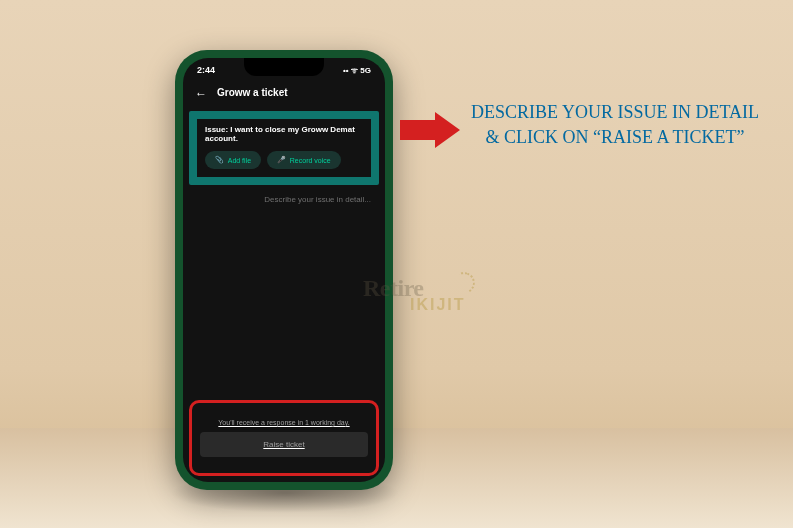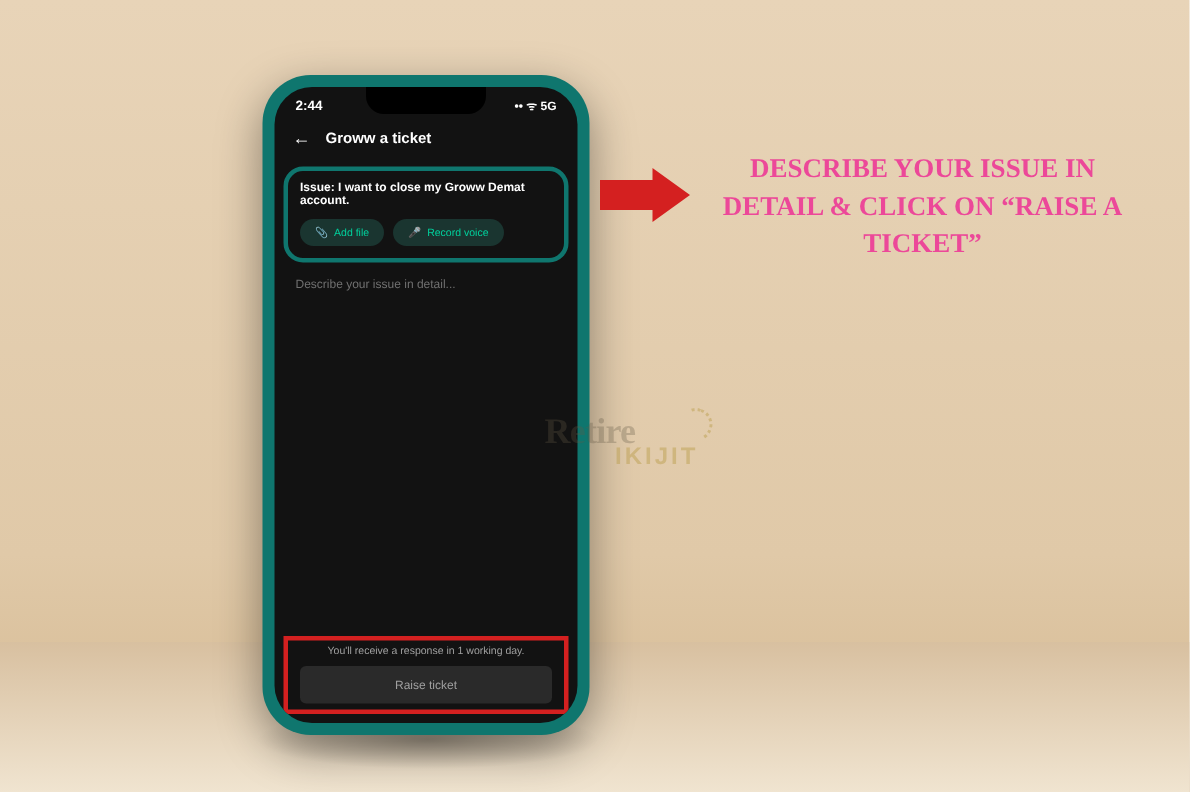--- a/index.html
+++ b/index.html
@@ -31,21 +31,21 @@
       height: 40px;
       background: radial-gradient(ellipse, rgba(0,0,0,0.3) 0%, rgba(0,0,0,0) 70%);
       border-radius: 50%;
     }
     .phone {
       position: absolute;
       left: 175px;
       top: 50px;
       width: 218px;
       height: 440px;
-      background: #0f766e;
+      background: #14532d;
       border-radius: 32px;
       padding: 8px;
       box-shadow: 0 10px 30px rgba(0,0,0,0.4);
     }
     .phone-screen {
       width: 100%;
       height: 100%;
       background: #121212;
       border-radius: 25px;
       overflow: hidden;
@@ -86,24 +86,24 @@
       padding: 8px 12px;
       font-size: 10px;
       font-weight: 600;
       color: #fff;
     }
     .header-back {
       font-size: 12px;
       cursor: pointer;
     }
     .highlight-box-top {
-      border: 3px solid #0f766e;
+      border: 8px solid #0f766e;
       margin: 4px 6px 0;
       padding: 6px 8px 8px;
-      border-radius: 13px;
+      border-radius: 2px;
     }
     .issue-line {
       font-size: 8px;
       font-weight: 600;
       color: #fff;
       margin-bottom: 8px;
     }
     .buttons-row {
       display: flex;
       gap: 6px;
@@ -123,26 +123,28 @@
     .pill-button .icon {
       font-size: 7px;
     }
     .textarea-area {
       flex: 1;
       padding: 10px 14px;
     }
     .textarea-placeholder {
       font-size: 8px;
       color: #707070;
+      text-align: right;
     }
     .highlight-box-bottom {
       border: 3px solid #d42020;
       margin: 0 6px 6px;
-      padding: 4px 8px;
-      border-radius: 0;
+      padding: 16px 8px;
+      border-radius: 10px;
+      text-decoration: underline;
     }
     .response-note {
       font-size: 7px;
       color: #a0a0a0;
       text-align: center;
       margin-bottom: 6px;
     }
     .raise-button {
       background: #2a2a2a;
       color: #a0a0a0;
@@ -163,22 +165,22 @@
       width: 100%;
       height: 100%;
     }
     .instruction {
       position: absolute;
       left: 465px;
       top: 100px;
       width: 300px;
       font-family: Georgia, "Times New Roman", serif;
       font-size: 18px;
-      font-weight: 700;
-      color: #ec4899;
+      font-weight: 400;
+      color: #0369a1;
       text-align: center;
       line-height: 1.4;
     }
     .watermark {
       position: absolute;
       left: 363px;
       top: 275px;
       font-family: Georgia, serif;
       font-size: 24px;
       font-weight: 700;

